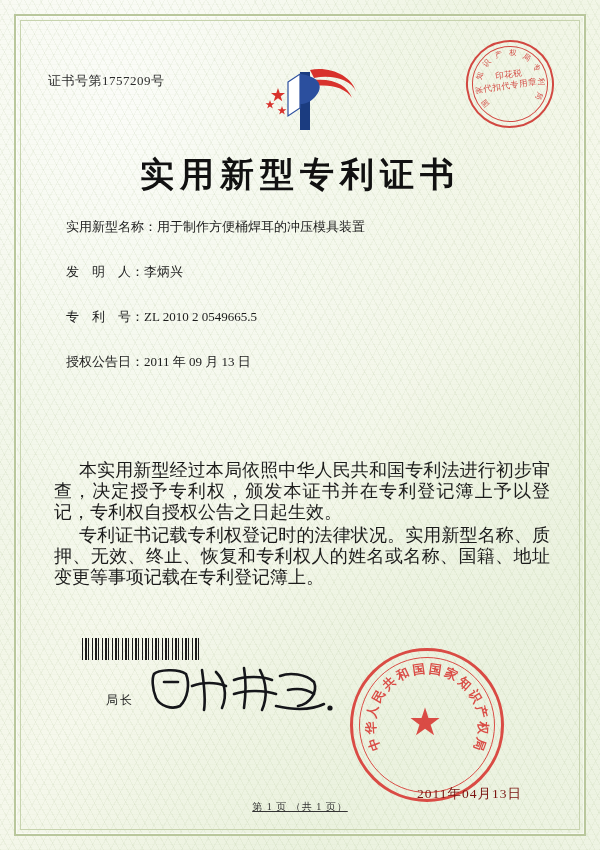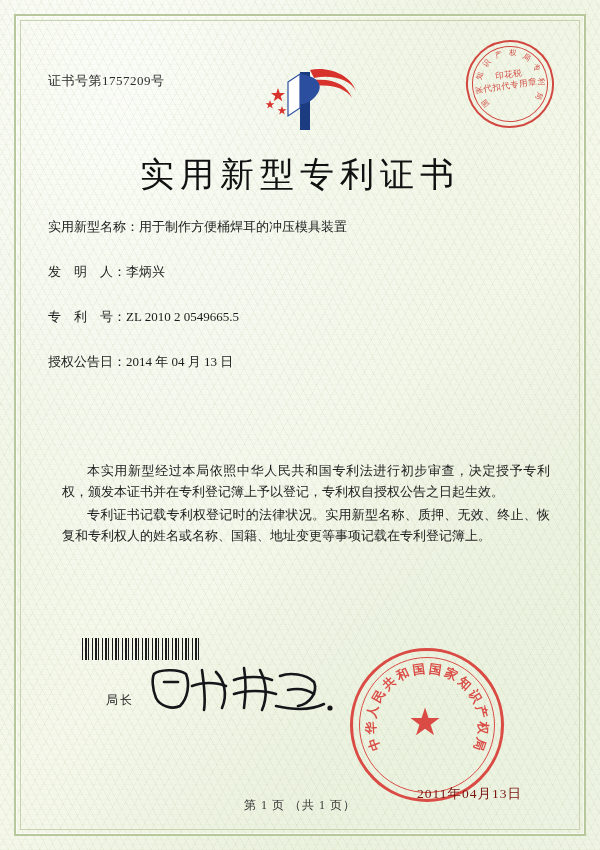--- a/index.html
+++ b/index.html
@@ -106,31 +106,31 @@
     top: 24px;
     width: 110px;
     height: 70px;
   }
   .title {
     position: absolute;
     top: 112px;
     left: 0; right: 0;
     text-align: center;
     font-size: 34px;
-    font-weight: normal;
+    font-weight: bold;
     letter-spacing: 6px;
     color: #111;
     font-family: "Liberation Serif", serif;
   }
 
   
   .fields {
     position: absolute;
     top: 178px;
-    left: 8px;
+    left: 26px;
     right: 10px;
   }
   .frow {
     font-size: 13px;
     color: #1c1c1c;
     margin-bottom: 27px;
     white-space: nowrap;
   }
   .flabel {
     display: inline-block;
@@ -138,25 +138,24 @@
   .fvalue {
     display: inline-block;
   }
 
   
   .paras {
     position: absolute;
     top: 420px;
     left: 14px;
     right: 10px;
-    font-size: 13px;
+    font-size: 18px;
     line-height: 21px;
     color: #1c1c1c;
     text-align: justify;
-    margin-left: 8px;
   }
   .paras p {
     margin: 0 0 2px 0;
     text-indent: 25px;
   }
 
   
   .barcode {
     position: absolute;
     left: 42px;
@@ -231,23 +230,24 @@
     top: 745px;
     font-size: 13.5px;
     color: #7a1410;
     letter-spacing: 1px;
   }
   .footer {
     position: absolute;
     left: 0; right: 0;
     bottom: 6px;
     text-align: center;
-    font-size: 12px;
+    font-size: 10px;
     color: #333;
     letter-spacing: 1px;
+    text-decoration: underline;
   }
 </style>
 </head>
 <body>
 
 <div class="page">
   <div class="texture"></div>
   <div class="border-outer"></div>
   <div class="border-inner"></div>
 
@@ -299,21 +299,21 @@
       <div class="frow">
         <span class="flabel">实用新型名称：</span><span class="fvalue">用于制作方便桶焊耳的冲压模具装置</span>
       </div>
       <div class="frow">
         <span class="flabel">发　明　人：</span><span class="fvalue">李炳兴</span>
       </div>
       <div class="frow">
         <span class="flabel">专　利　号：</span><span class="fvalue">ZL 2010 2 0549665.5</span>
       </div>
       <div class="frow">
-        <span class="flabel">授权公告日：</span><span class="fvalue">2014 年 04 月 13 日</span>
+        <span class="flabel">授权公告日：</span><span class="fvalue">2011 年 09 月 13 日</span>
       </div>
     </div>
 
     <div class="paras">
       <p>本实用新型经过本局依照中华人民共和国专利法进行初步审查，决定授予专利权，颁发本证书并在专利登记簿上予以登记，专利权自授权公告之日起生效。</p>
       <p>专利证书记载专利权登记时的法律状况。实用新型名称、质押、无效、终止、恢复和专利权人的姓名或名称、国籍、地址变更等事项记载在专利登记簿上。</p>
     </div>
 
     <div class="barcode"></div>
 

